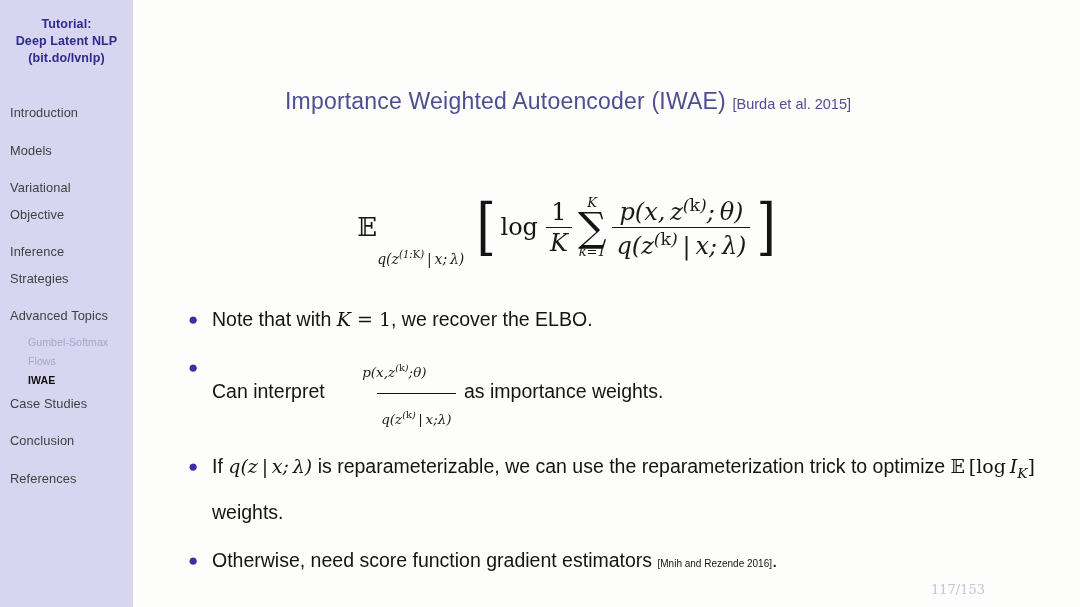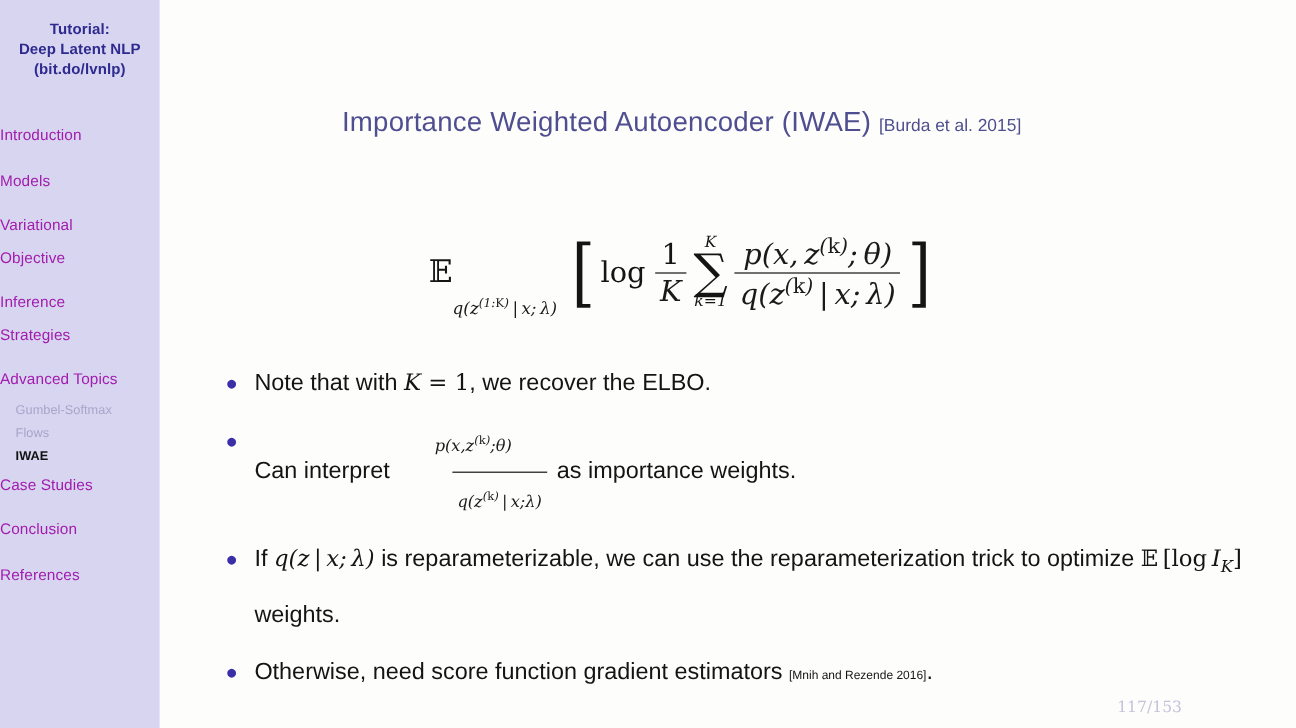--- a/index.html
+++ b/index.html
@@ -32,33 +32,33 @@
     line-height: 17px;
     padding-top: 16px;
     letter-spacing: 0.1px;
   }
   .side-title div { white-space: nowrap; }
 
   .nav {
     margin-top: 36px;
   }
   .nav-section {
-    color: #a21caf;
+    color: #404040;
     font-size: 12.8px;
     line-height: 19.5px;
-    padding-left: 0;
+    padding-left: 10px;
     margin-bottom: 18px;
     letter-spacing: 0.1px;
   }
   .nav-section.tight { margin-bottom: 7px; }
   .nav-sub {
     color: #a7a5c9;
     font-size: 10.6px;
     line-height: 19px;
-    padding-left: 13px;
+    padding-left: 28px;
     letter-spacing: 0.05px;
   }
   .nav-sub.current {
     color: #101010;
     font-weight: bold;
   }
 
   
   #main {
     position: absolute;

